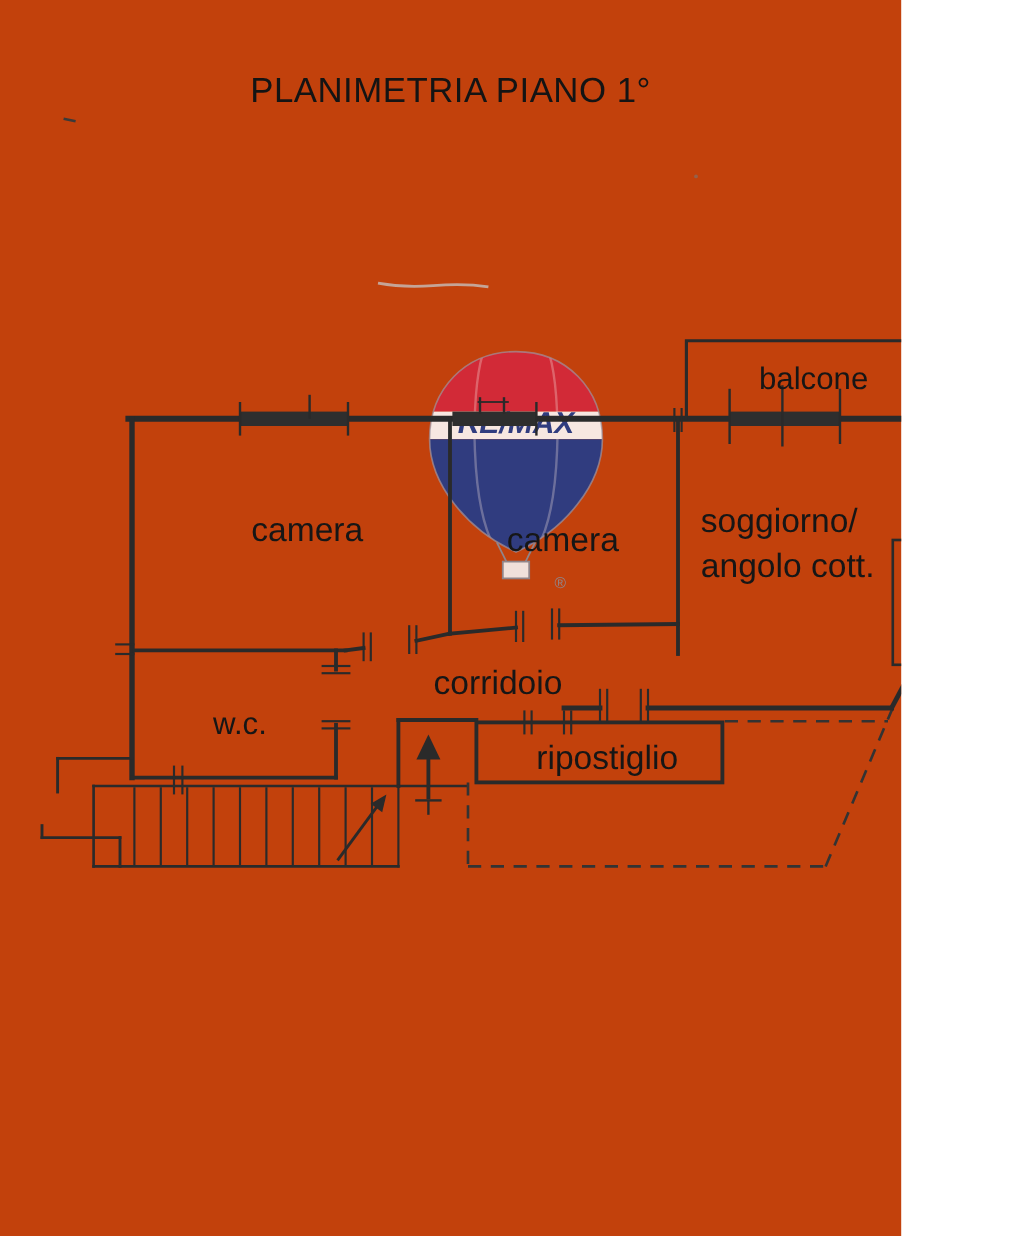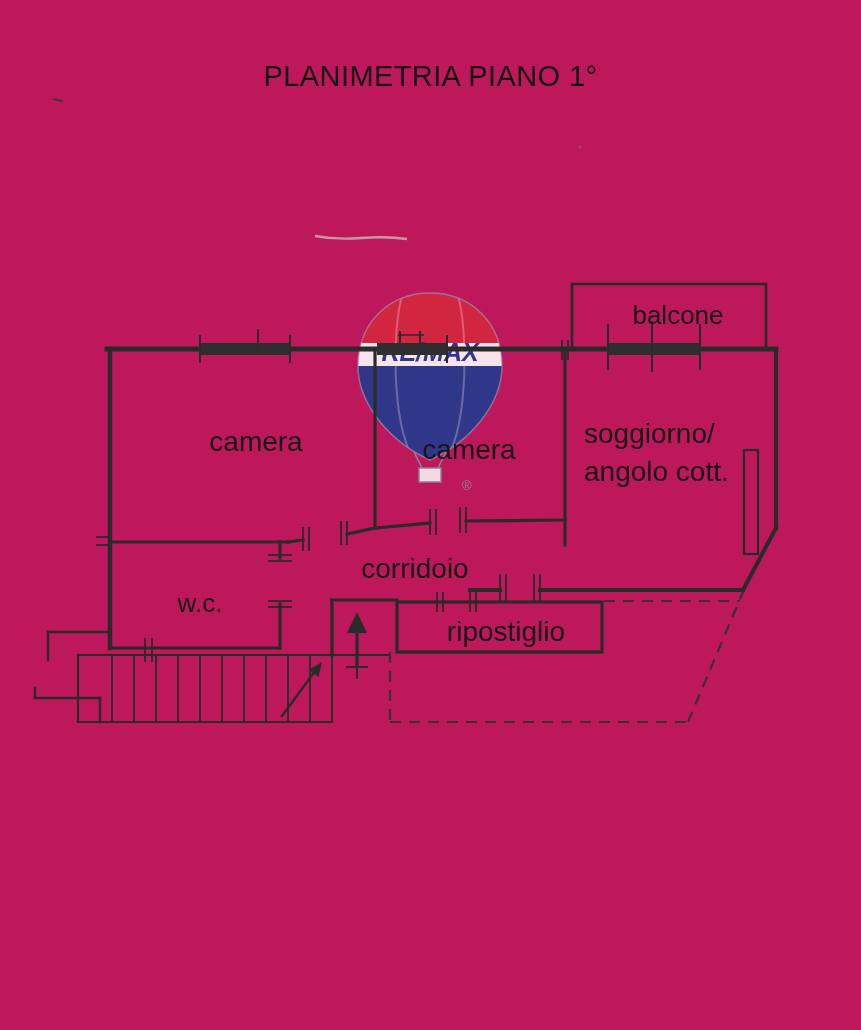--- a/index.html
+++ b/index.html
@@ -1,16 +1,16 @@
 <!DOCTYPE html>
 <html><head>
 <meta charset="utf-8">
 <style>
   html,body{margin:0;padding:0;background:#ffffff;}
-  .page{position:relative;width:861px;height:1030px;background:#be185d;overflow:hidden;
+  .page{position:relative;width:751px;height:1030px;background:#c2410c;overflow:hidden;
         font-family:"Liberation Sans",sans-serif;}
   .title{position:absolute;top:60px;left:0;right:0;margin:0;text-align:center;
          font-size:29px;font-weight:500;letter-spacing:.4px;color:#141414;
          font-family:"Liberation Sans",sans-serif;}
   .plan-svg{position:absolute;left:0;top:0;}
   .plan-label{font-family:"Liberation Sans",sans-serif;fill:#161616;}
   .wm-brand{font-family:"Liberation Sans",sans-serif;font-weight:bold;font-style:italic;}
   .wm-reg{font-family:"Liberation Sans",sans-serif;}
 </style>
 </head>

